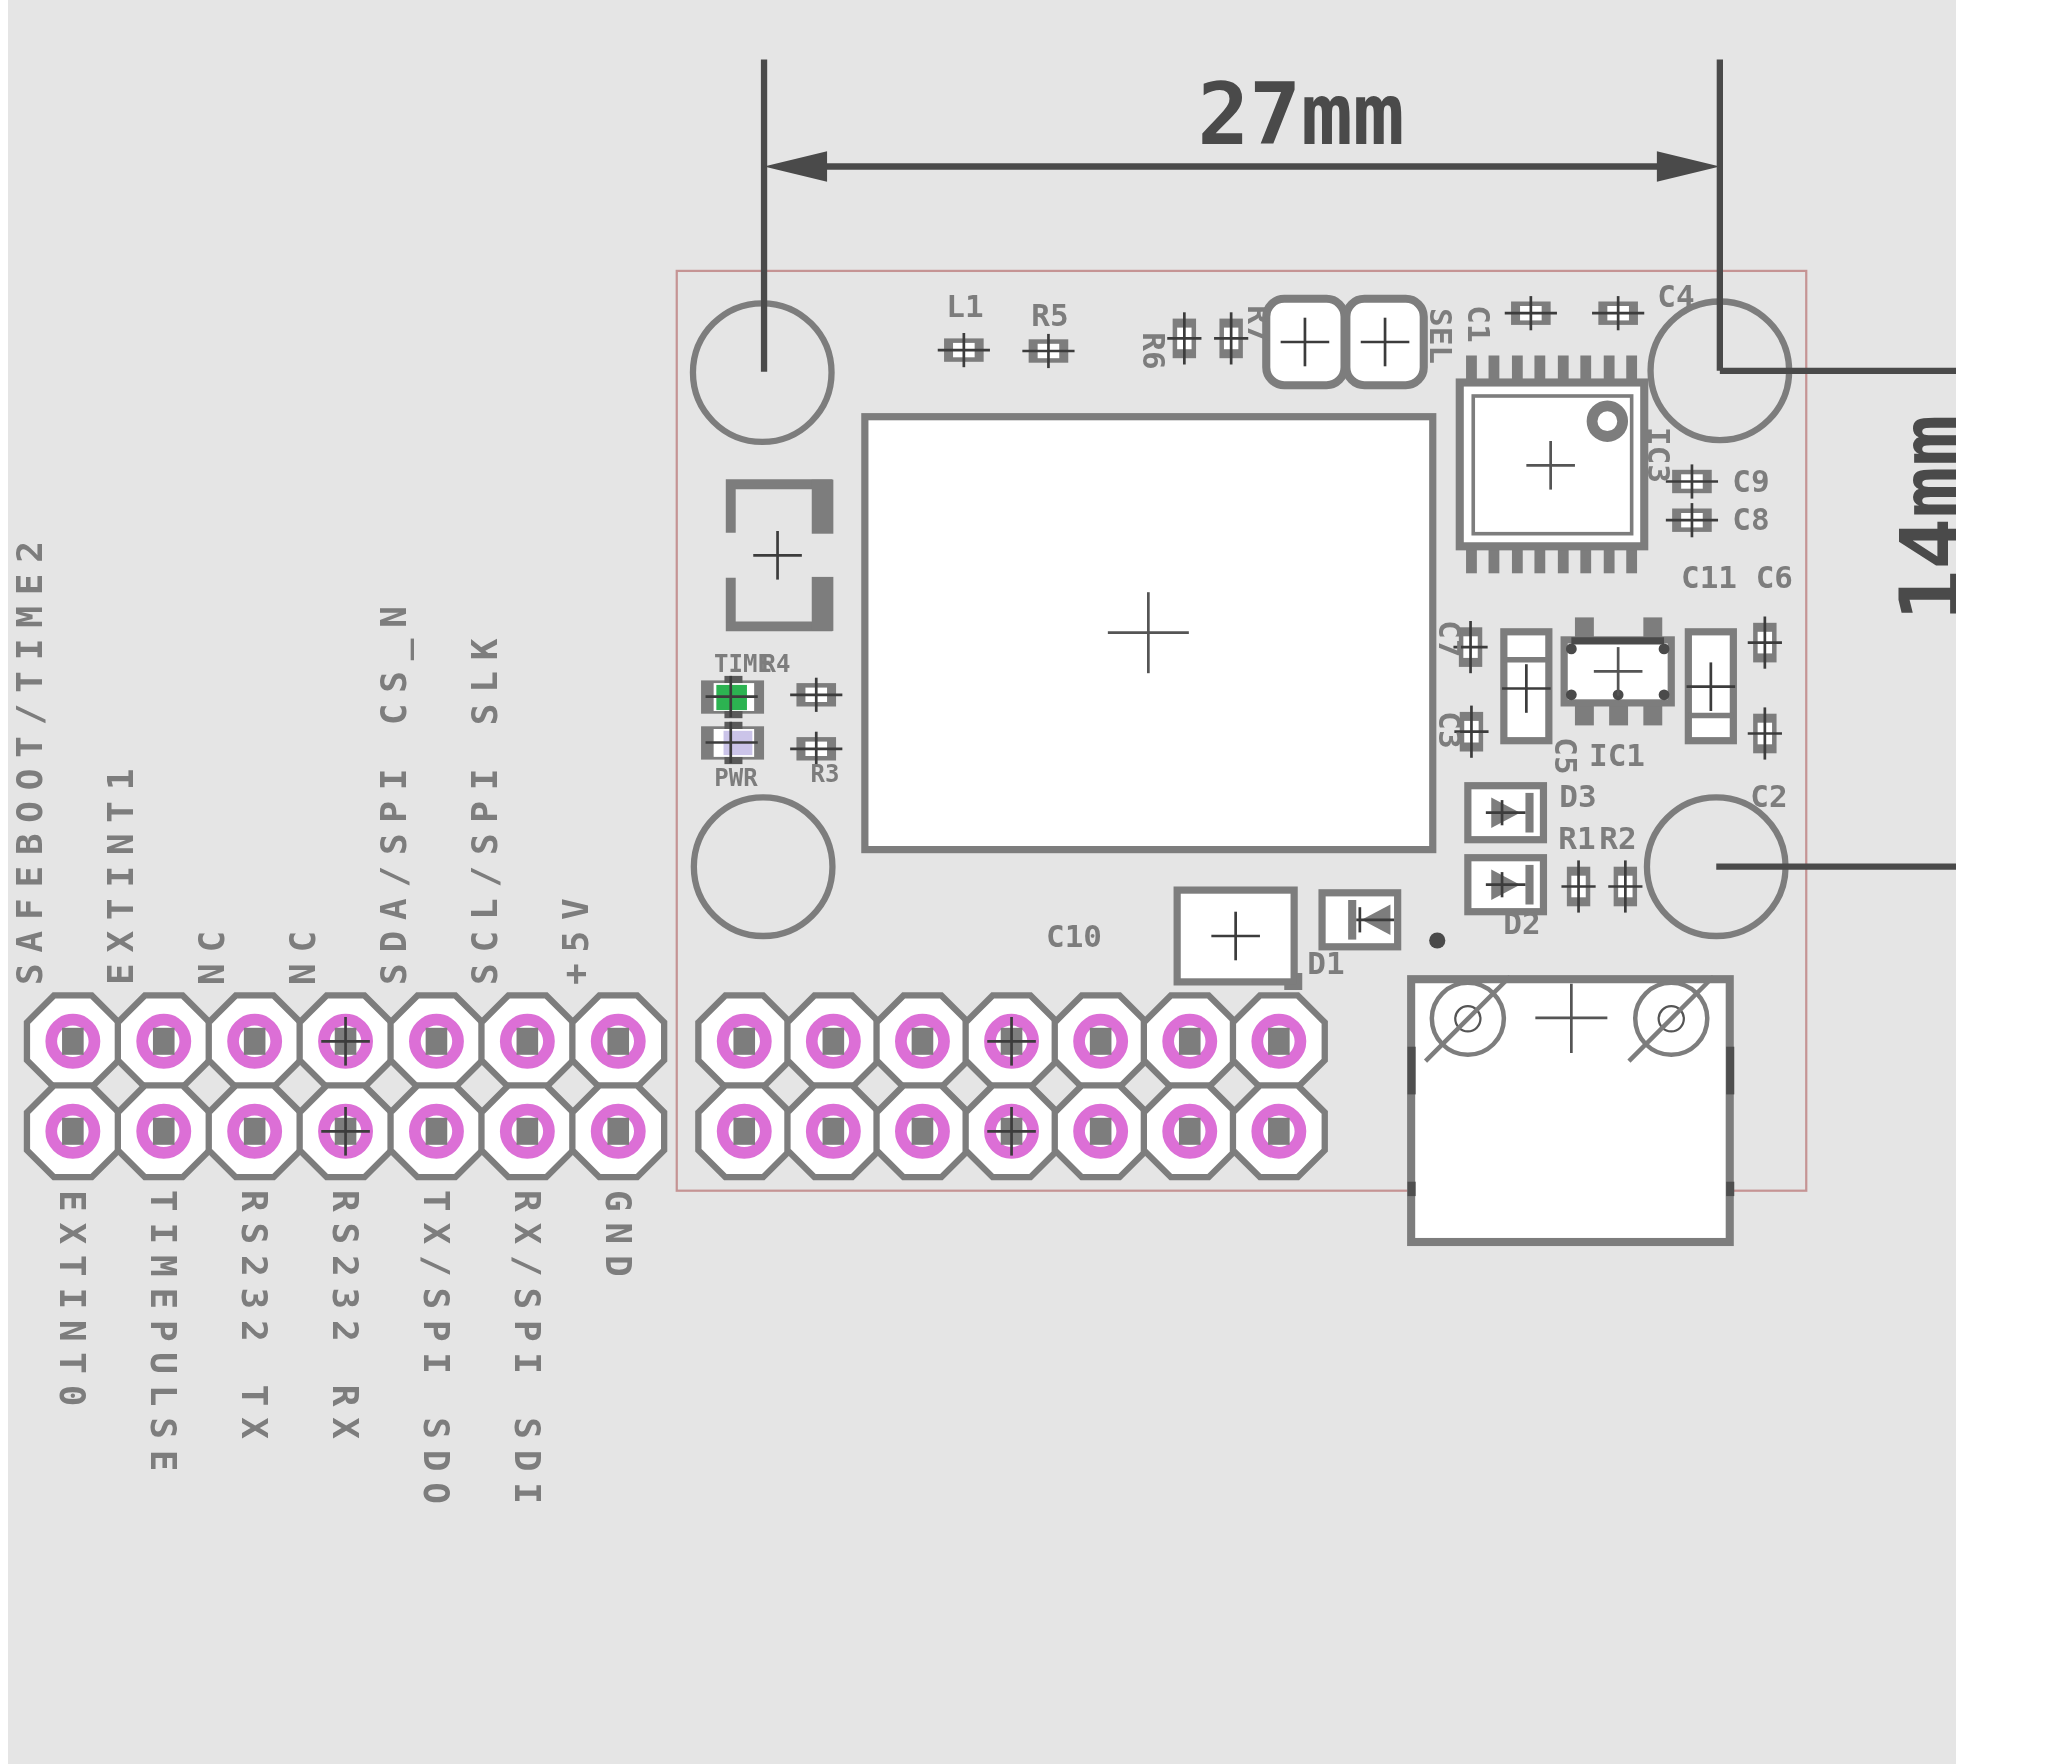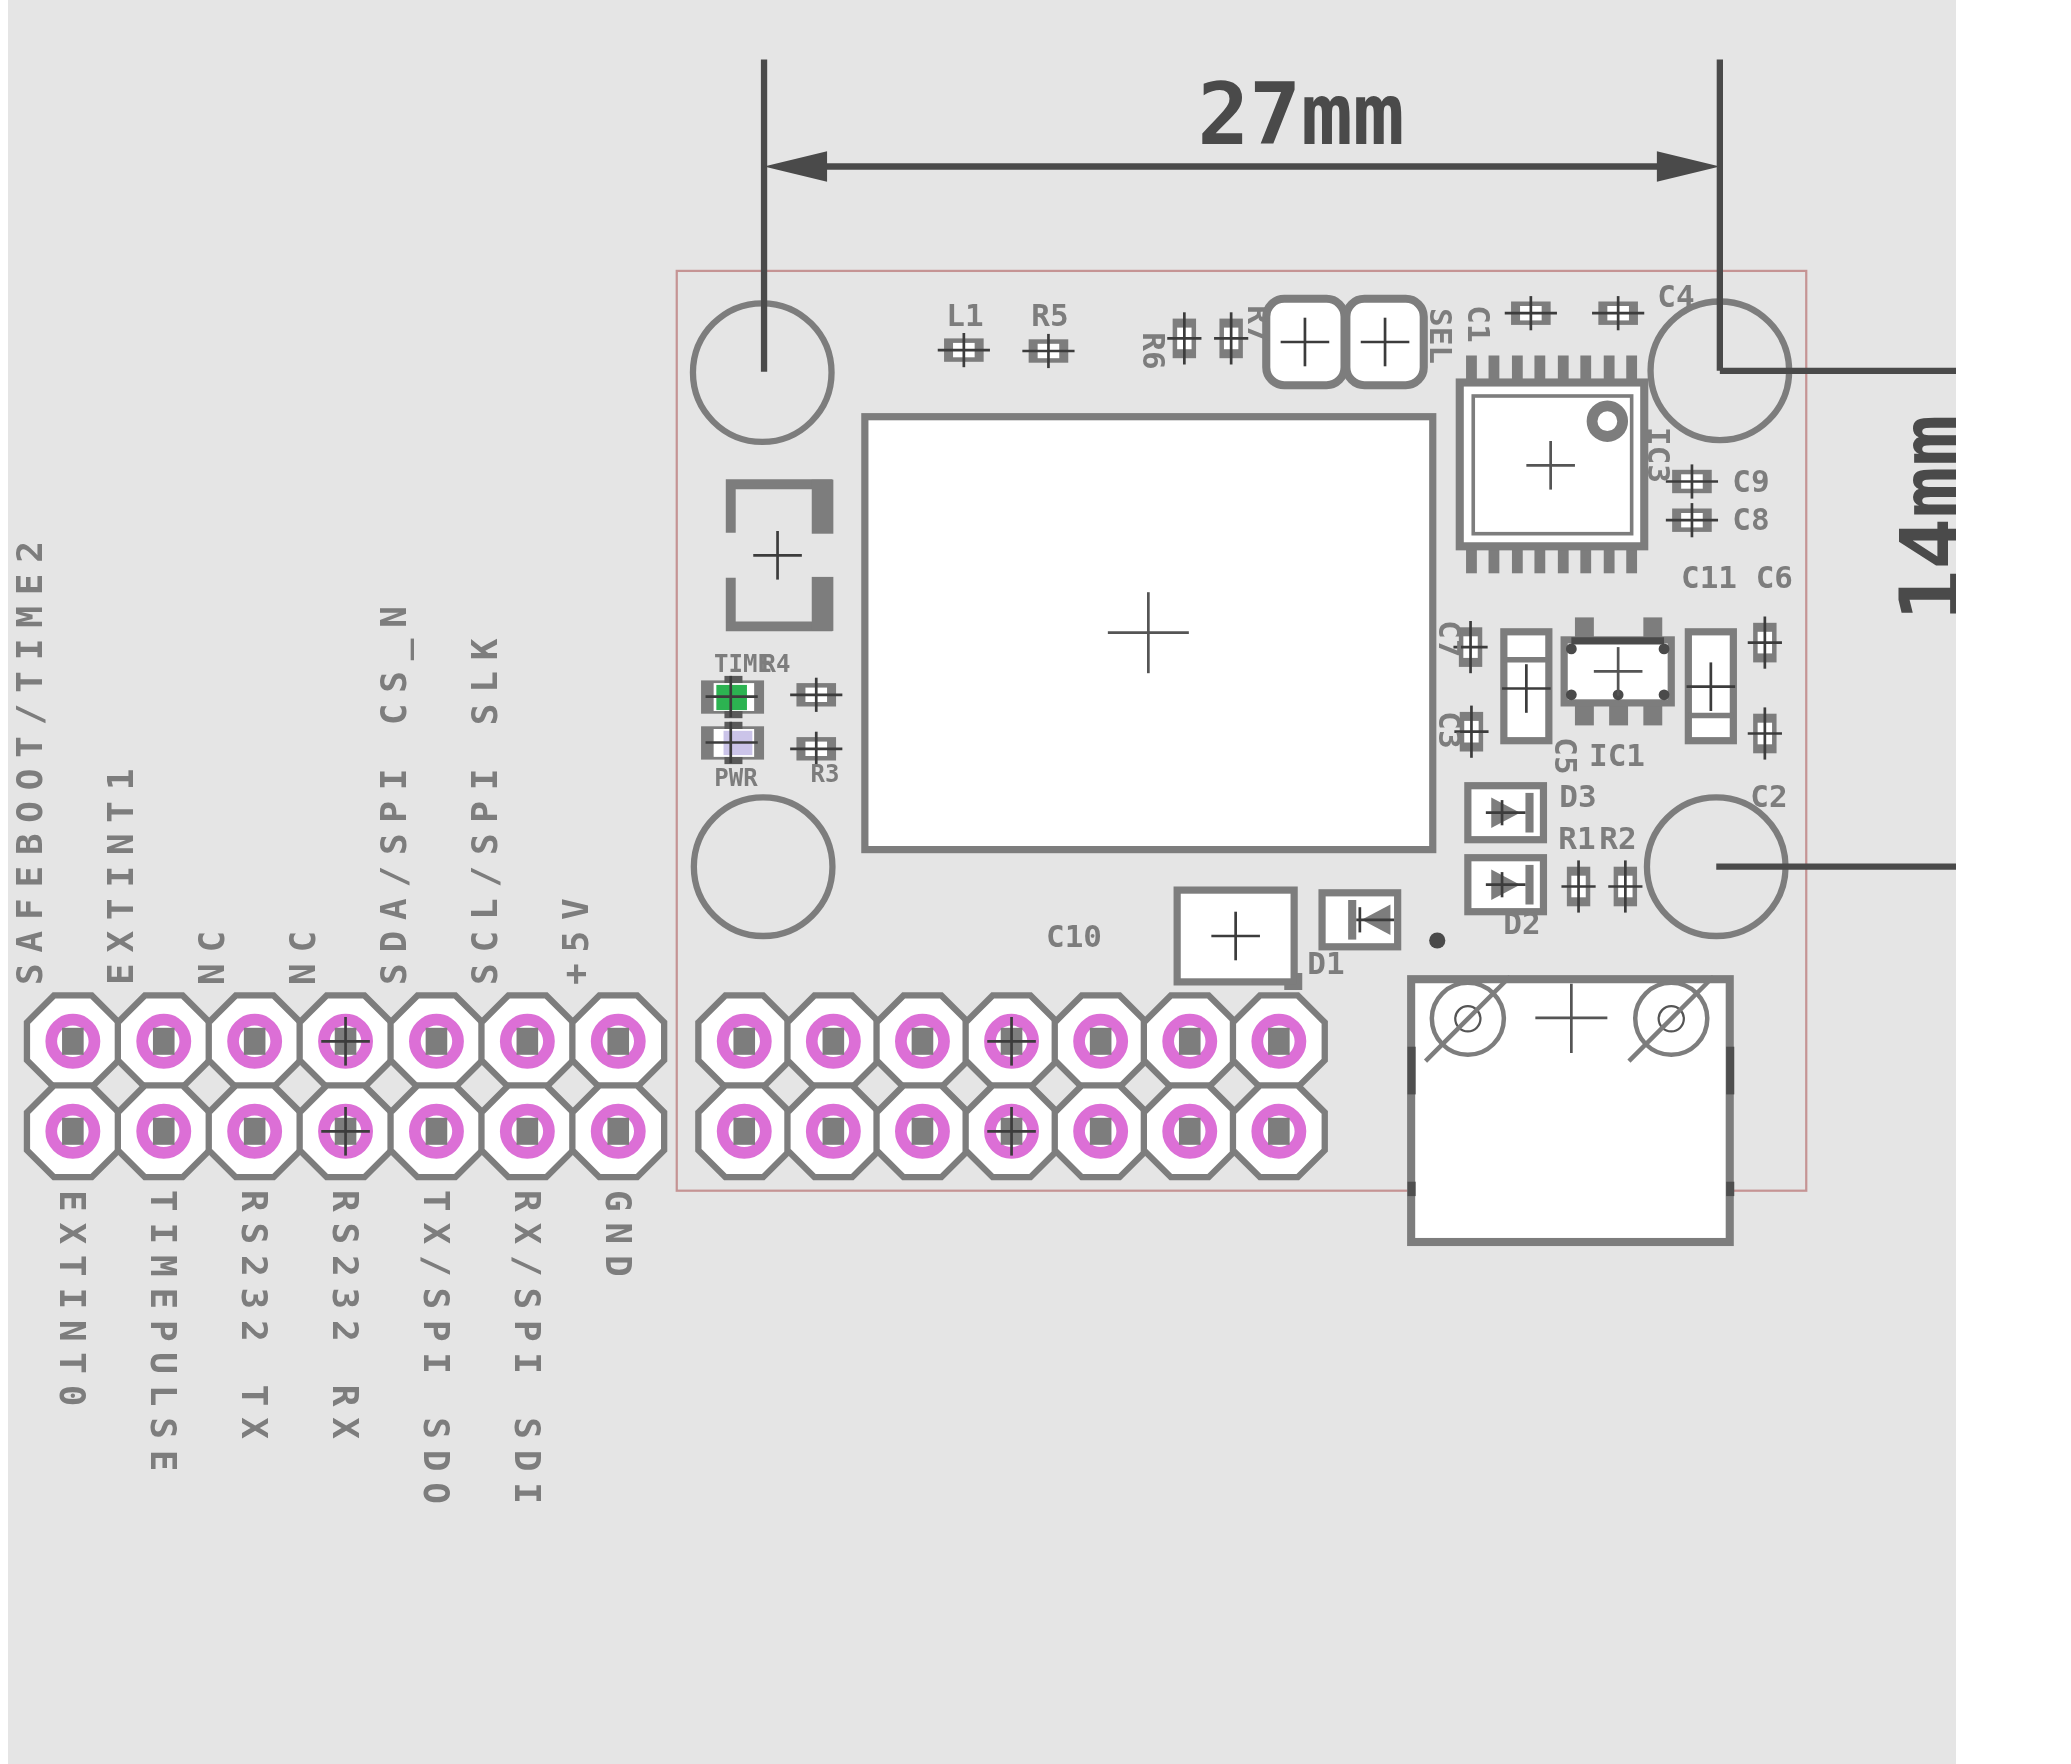--- a/index.html
+++ b/index.html
@@ -280,21 +280,21 @@
     <line x1="1898" y1="963" x2="2272" y2="963"></line>
     <line x1="2193" y1="483" x2="2193" y2="892"></line>
     <polygon points="2193,412 2176,490 2210,490" fill="#4a4a4a" stroke="none"></polygon>
     <polygon points="2193,963 2176,885 2210,885" fill="#4a4a4a" stroke="none"></polygon>
   </g>
 </svg>
 
 <div class="lbl dim" style="left:1293px;top:114px;">27mm</div>
 <div class="lbl dim r270" style="left:1923px;top:518px;">14mm</div>
 
-<div class="lbl f34" style="left:957px;top:315px;">L1</div>
+<div class="lbl f34" style="left:957px;top:306px;">L1</div>
 <div class="lbl f34" style="left:1042px;top:315px;">R5</div>
 <div class="lbl f34 r90" style="left:1145px;top:351px;">R6</div>
 <div class="lbl f34 r90" style="left:1250px;top:324px;">R7</div>
 <div class="lbl f34 r90" style="left:1432px;top:336px;">SEL</div>
 <div class="lbl f34 r90" style="left:1470px;top:324px;">C1</div>
 <div class="lbl f34" style="left:1668px;top:296px;">C4</div>
 <div class="lbl f34 r90" style="left:1650px;top:455px;">IC3</div>
 <div class="lbl f34" style="left:1743px;top:481px;">C9</div>
 <div class="lbl f34" style="left:1743px;top:519px;">C8</div>
 <div class="lbl f34" style="left:1729px;top:577px;">C11 C6</div>

